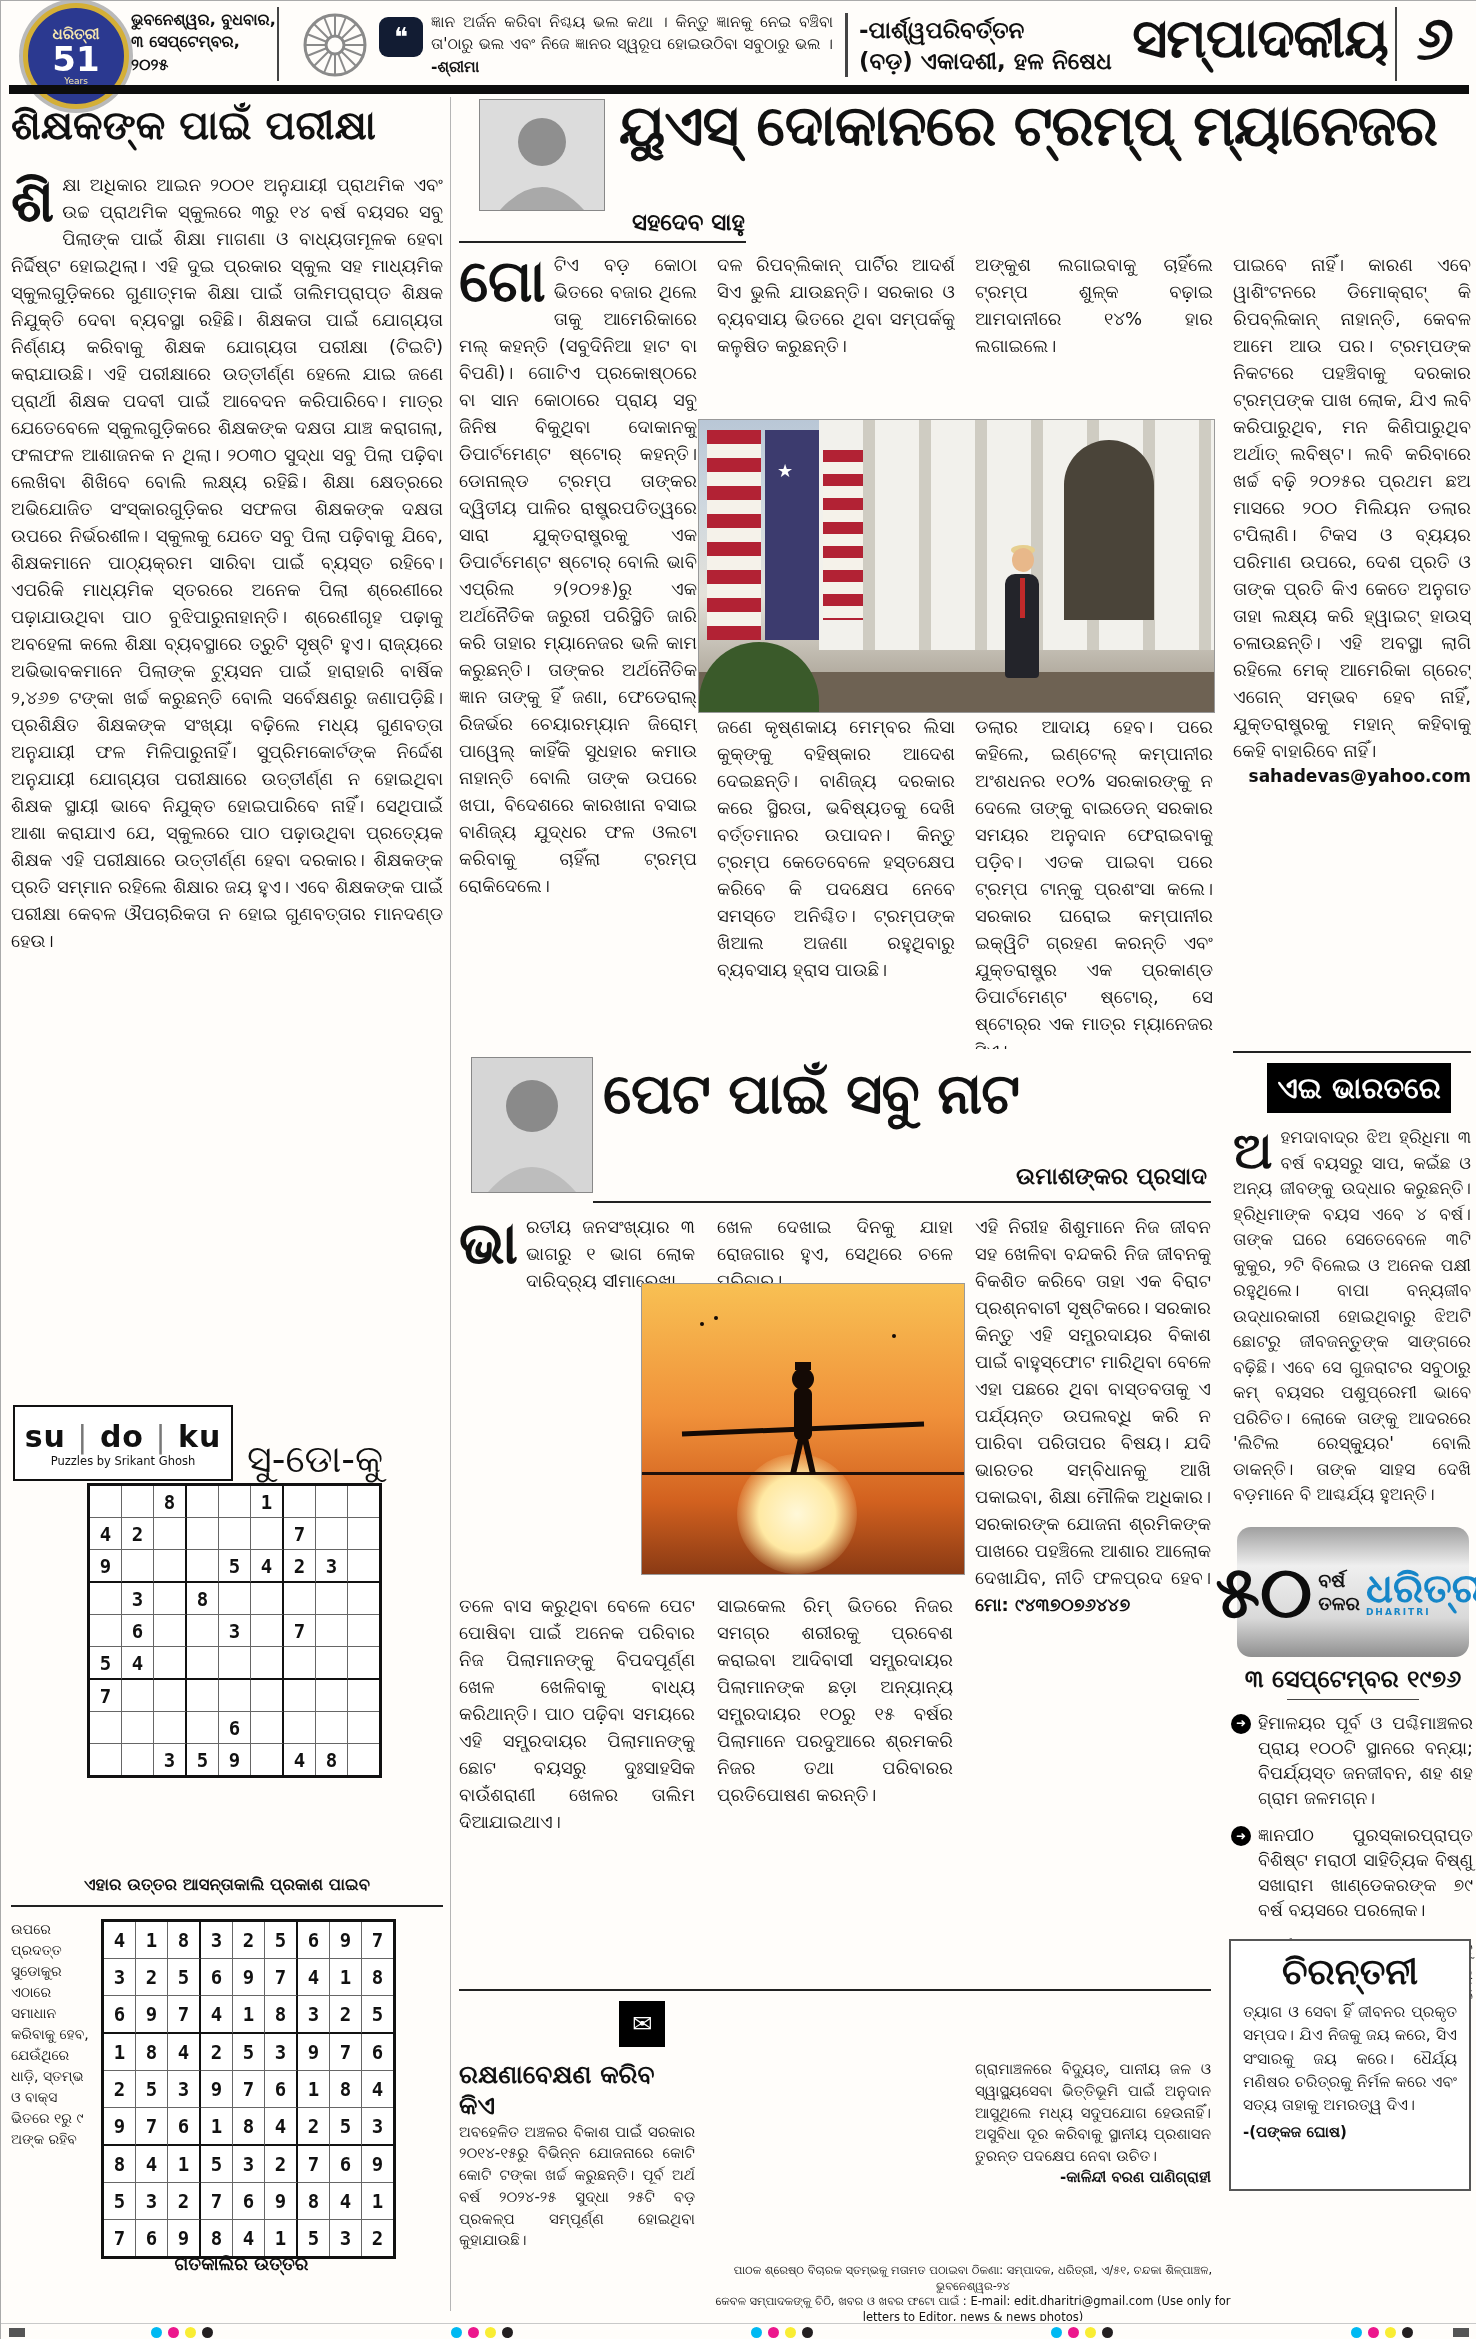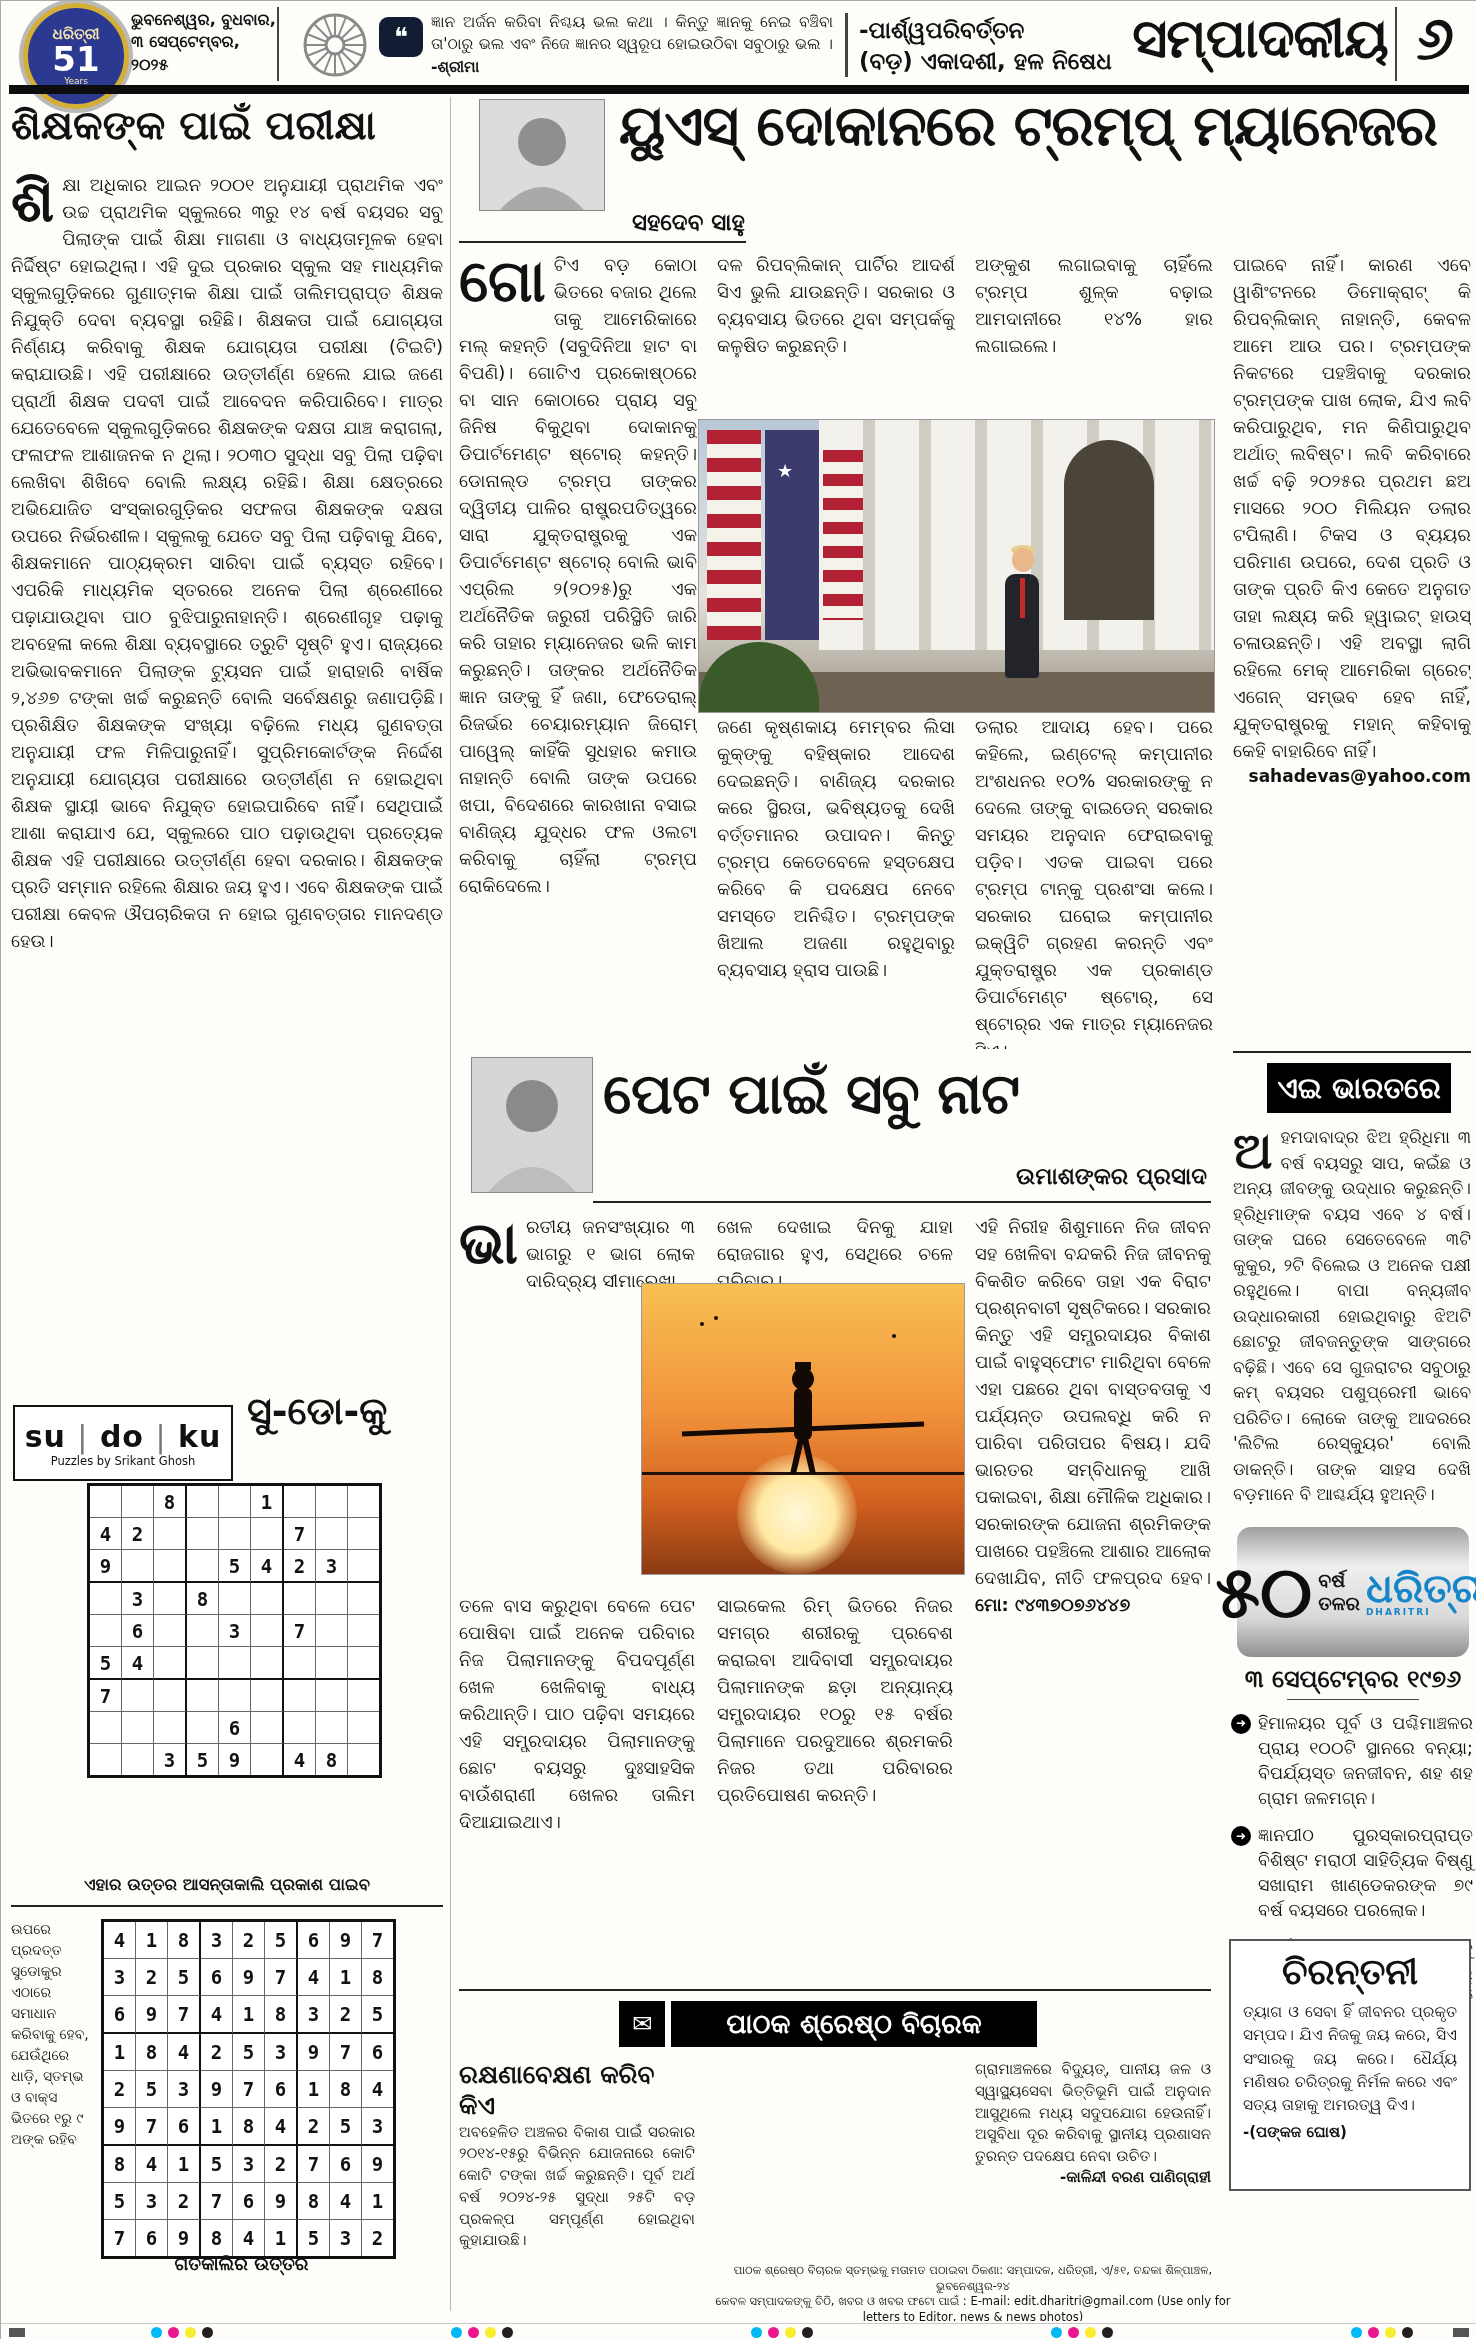--- a/index.html
+++ b/index.html
@@ -52,21 +52,21 @@
   .sun{position:absolute;left:95px;top:170px;width:120px;height:120px;border-radius:50%;background:radial-gradient(circle,#fff8d9 0%,#ffe9a3 45%,rgba(255,220,120,0) 75%);}
   .rope{position:absolute;left:0;top:188px;width:100%;height:3px;background:#20100a;}
   
   .teacher-headline{left:10px;top:102px;width:432px;}
   .vsep{left:449px;top:96px;width:1px;height:2214px;background:#b5b5b5;}
   
   .sulogo{left:12px;top:1404px;width:216px;height:72px;border:2px solid #111;display:flex;flex-direction:column;align-items:center;justify-content:center;background:#fff;}
   .sulogo .su{font-size:30px;font-weight:bold;letter-spacing:1px;}
   .sulogo .su span.bar{color:#777;font-weight:normal;}
   .sulogo .tag{font-size:11.5px;}
-  .sutitle{left:246px;top:1388px;width:200px;font-size:38px;font-weight:bold;}
+  .sutitle{left:246px;top:1436px;width:200px;font-size:38px;font-weight:normal;}
   .sgrid{display:inline-block;border:3px solid #111;background:#fff;}
   .srow{display:flex;}
   .scell{width:31px;height:31px;border-right:1px solid #666;border-bottom:1px solid #666;display:flex;align-items:center;justify-content:center;font-weight:bold;font-size:19px;font-family:"DejaVu Sans Mono",monospace;}
   .scell:nth-child(3n){border-right:2px solid #111;}
   .scell:nth-child(9){border-right:none;}
   .srow:nth-child(3n) .scell{border-bottom:2px solid #111;}
   .srow:nth-child(9) .scell{border-bottom:none;}
   .agrid .scell{height:36px;}
   .sunote{left:10px;top:1874px;width:432px;text-align:center;font-weight:bold;font-size:16.5px;}
   .suhelper{left:10px;top:1918px;width:84px;font-size:14px;line-height:1.5;font-weight:500;}
@@ -457,21 +457,20 @@
       </g>
       <circle cx="60" cy="40" r="2" fill="#140a05"></circle>
         <circle cx="74" cy="34" r="2" fill="#140a05"></circle>
         <circle cx="252" cy="52" r="2" fill="#140a05"></circle>
     </svg>
   </div>
 
   <div class="abs hr2" style="left:458px;top:1988px;width:752px;"></div>
   <div class="abs" style="left:618px;top:2000px;display:flex;">
     <div class="mailbox">✉</div>
-    <div class="black-banner" style="width:366px;height:46px;font-size:27px;">ପାଠକ ଶ୍ରେଷ୍ଠ ବିଚାରକ</div>
   </div>
   <div class="colblock" style="left:458px;top:2058px;width:236px;height:202px;">
     <div class="letter-headline">ରକ୍ଷଣାବେକ୍ଷଣ କରିବ କିଏ</div>
     <div class="lettertxt">ଅବହେଳିତ ଅଞ୍ଚଳର ବିକାଶ ପାଇଁ ସରକାର ୨୦୧୪-୧୫ରୁ ବିଭିନ୍ନ ଯୋଜନାରେ କୋଟି କୋଟି ଟଙ୍କା ଖର୍ଚ୍ଚ କରୁଛନ୍ତି। ପୂର୍ବ ଅର୍ଥ ବର୍ଷ ୨୦୨୪-୨୫ ସୁଦ୍ଧା ୨୫ଟି ବଡ଼ ପ୍ରକଳ୍ପ ସମ୍ପୂର୍ଣ୍ଣ ହୋଇଥିବା କୁହାଯାଉଛି।</div>
   </div>
   <div class="colblock" style="left:974px;top:2058px;width:236px;height:202px;">
     <div class="lettertxt">ଗ୍ରାମାଞ୍ଚଳରେ ବିଦ୍ୟୁତ୍, ପାନୀୟ ଜଳ ଓ ସ୍ୱାସ୍ଥ୍ୟସେବା ଭିତ୍ତିଭୂମି ପାଇଁ ଅନୁଦାନ ଆସୁଥିଲେ ମଧ୍ୟ ସଦୁପଯୋଗ ହେଉନାହିଁ। ଅସୁବିଧା ଦୂର କରିବାକୁ ସ୍ଥାନୀୟ ପ୍ରଶାସନ ତୁରନ୍ତ ପଦକ୍ଷେପ ନେବା ଉଚିତ।</div>
     <div class="sign">-କାଳିନ୍ଦୀ ବରଣ ପାଣିଗ୍ରାହୀ</div>
   </div>
 

